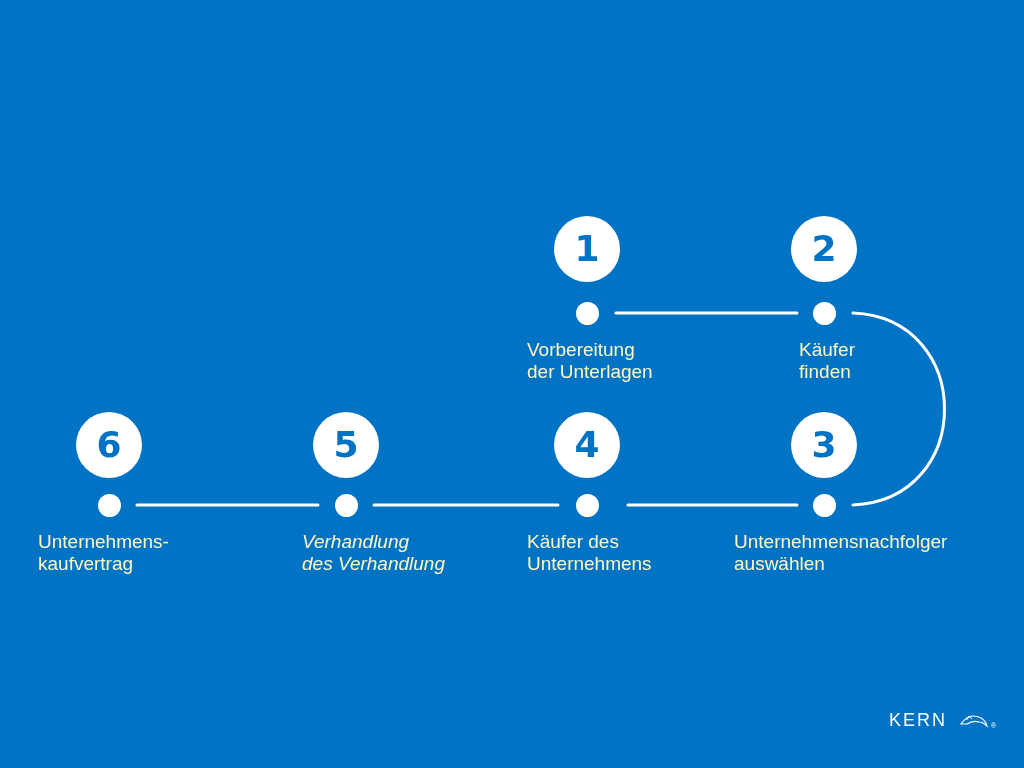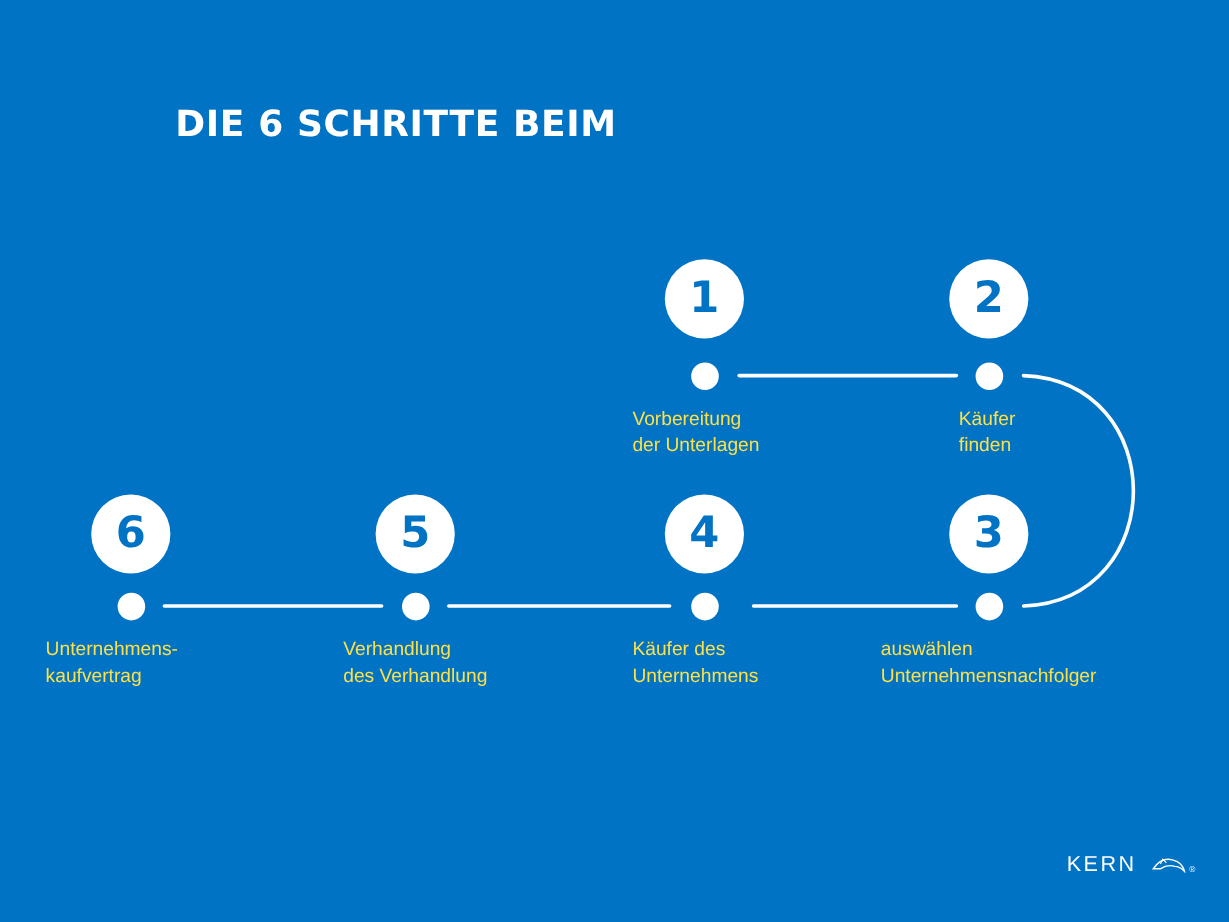--- a/index.html
+++ b/index.html
@@ -23,39 +23,38 @@
     position: absolute; width: 66px; height: 66px; border-radius: 50%;
     background: #ffffff; color: #0073c5;
     font-family: "DejaVu Sans", sans-serif; font-weight: bold;
     font-size: 36px; line-height: 66px; text-align: center;
   }
   .dot {
     position: absolute; width: 23px; height: 23px; border-radius: 50%;
     background: #ffffff;
   }
   .label {
-    position: absolute; font-size: 16px; line-height: 22px; color: #fde047;
+    position: absolute; font-size: 19px; line-height: 22px; color: #fef9c3;
     white-space: nowrap;
   }
   .label span { display: block; }
   .logo {
     position: absolute; left: 889px; top: 710px; width: 110px; height: 36px;
   }
   .logo-text {
     position: absolute; left: 0; top: 0;
     font-family: Liberation Sans, sans-serif; font-size: 18px; letter-spacing: 2px;
     font-weight: normal; color: #ffffff;
   }
   .logo svg { position: absolute; left: 0; top: 0; }
 </style>
 </head>
 <body>
 
 <div class="title">
-  <span>DIE 6 SCHRITTE BEIM</span>
 </div>
 
 <svg class="lines" width="1024" height="768">
   <g stroke="#ffffff" stroke-width="3" fill="none" stroke-linecap="round">
     <line x1="616" y1="313" x2="797" y2="313"></line>
     <path d="M 853 313 C 975 318, 975 500, 853 505"></path>
     <line x1="628" y1="505" x2="797" y2="505"></line>
     <line x1="374" y1="505" x2="558" y2="505"></line>
     <line x1="137" y1="505" x2="318" y2="505"></line>
   </g>
@@ -71,34 +70,34 @@
 <div class="num" style="left:791px; top:216px;">2</div>
 <div class="dot" style="left:813px; top:302px;"></div>
 <div class="label" style="left:799px; top:339px;">
   <span>Käufer</span>
   <span>finden</span>
 </div>
 
 <div class="num" style="left:791px; top:412px;">3</div>
 <div class="dot" style="left:813px; top:494px;"></div>
 <div class="label" style="left:734px; top:531px;">
+  <span>Unternehmensnachfolger</span>
   <span>auswählen</span>
-  <span>Unternehmensnachfolger</span>
 </div>
 
 <div class="num" style="left:554px; top:412px;">4</div>
 <div class="dot" style="left:576px; top:494px;"></div>
 <div class="label" style="left:527px; top:531px;">
   <span>Käufer des</span>
   <span>Unternehmens</span>
 </div>
 
 <div class="num" style="left:313px; top:412px;">5</div>
 <div class="dot" style="left:335px; top:494px;"></div>
-<div class="label" style="left:286px; top:531px;">
+<div class="label" style="left:302px; top:531px;font-style:italic;">
   <span>Verhandlung</span>
   <span>des Verhandlung</span>
 </div>
 
 <div class="num" style="left:76px; top:412px;">6</div>
 <div class="dot" style="left:98px; top:494px;"></div>
 <div class="label" style="left:38px; top:531px;">
   <span>Unternehmens-</span>
   <span>kaufvertrag</span>
 </div>

